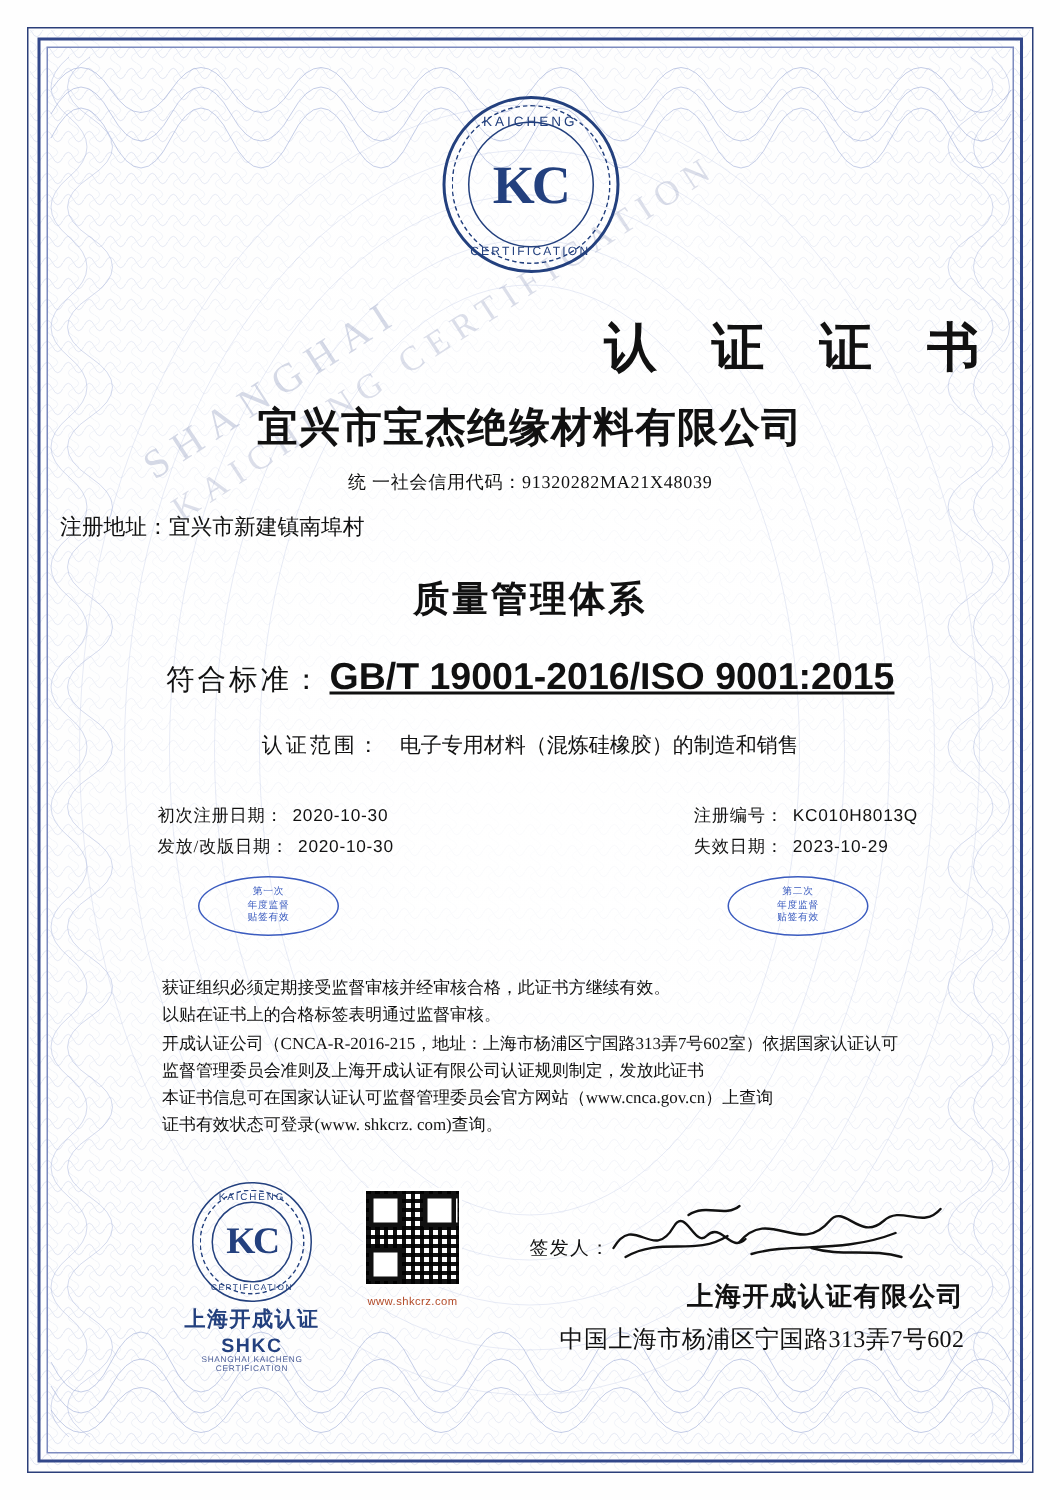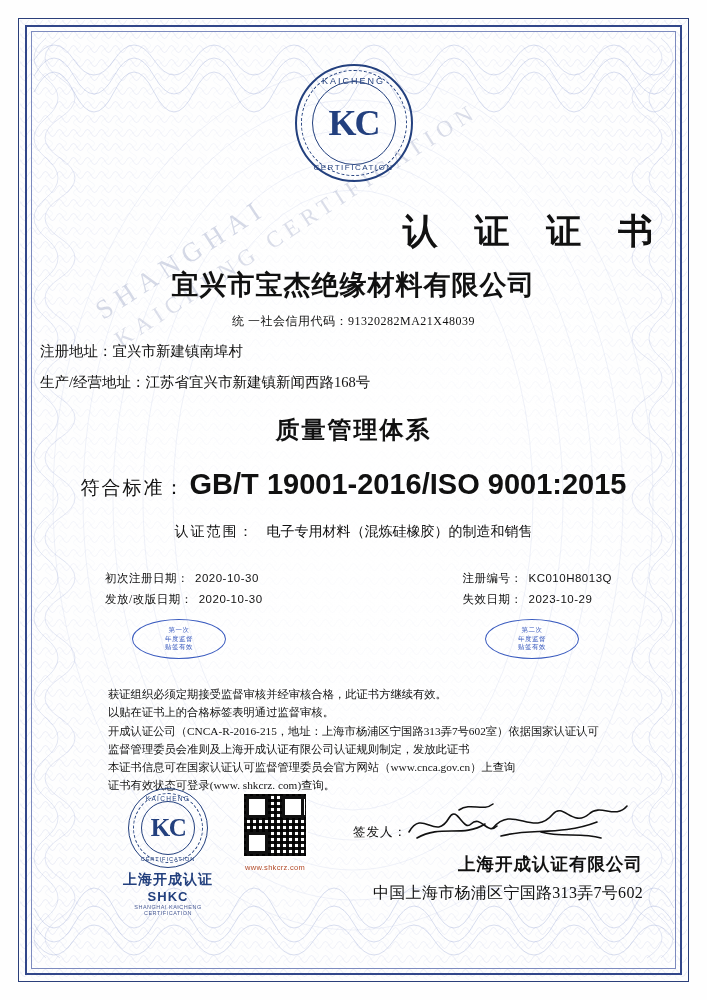--- a/index.html
+++ b/index.html
@@ -184,24 +184,25 @@
     text-align: center;
     margin-top: 22px;
     color: #111;
   }
   .standard-row .lbl {
     font-size: 19px;
     letter-spacing: 2px;
   }
   .standard-row .val {
     font-family: "Liberation Sans", sans-serif;
-    font-size: 29px;
+    font-size: 25px;
     font-weight: bold;
     letter-spacing: 0px;
     margin-left: 4px;
+    text-decoration: underline;
   }
 
   .scope-row {
     text-align: center;
     margin-top: 22px;
     color: #111;
     font-size: 14px;
   }
   .scope-row .lbl {
     letter-spacing: 2px;
@@ -491,21 +492,20 @@
     <div class="title">认 证 证 书</div>
 
     <div class="company">宜兴市宝杰绝缘材料有限公司</div>
 
     <div class="code-line">
       <span>统 一社会信用代码：</span><span>91320282MA21X48039</span>
     </div>
 
     <div class="addr-line">注册地址：宜兴市新建镇南埠村</div>
 
-    <div class="addr-line second">生产/经营地址：江苏省宜兴市新建镇新闻西路168号</div>
 
     <div class="system-name">质量管理体系</div>
 
     <div class="standard-row">
       <span class="lbl">符合标准：</span><span class="val">GB/T 19001-2016/ISO 9001:2015</span>
     </div>
 
     <div class="scope-row">
       <span class="lbl">认证范围：</span><span class="val">电子专用材料（混炼硅橡胶）的制造和销售</span>
     </div>

